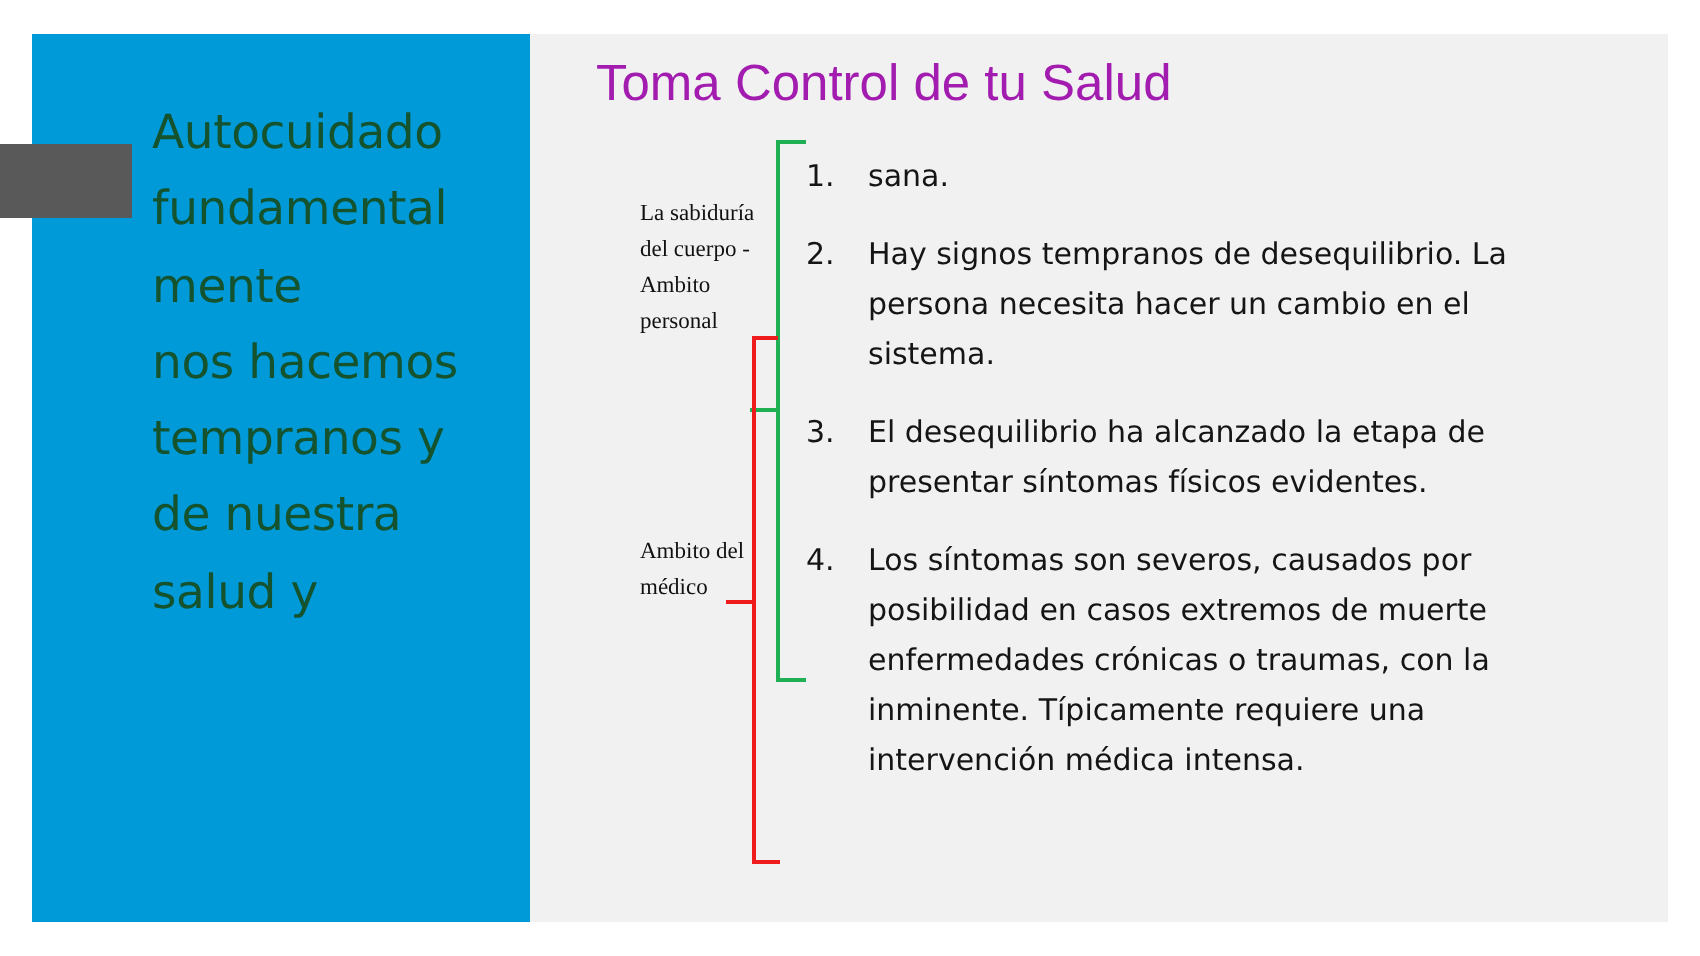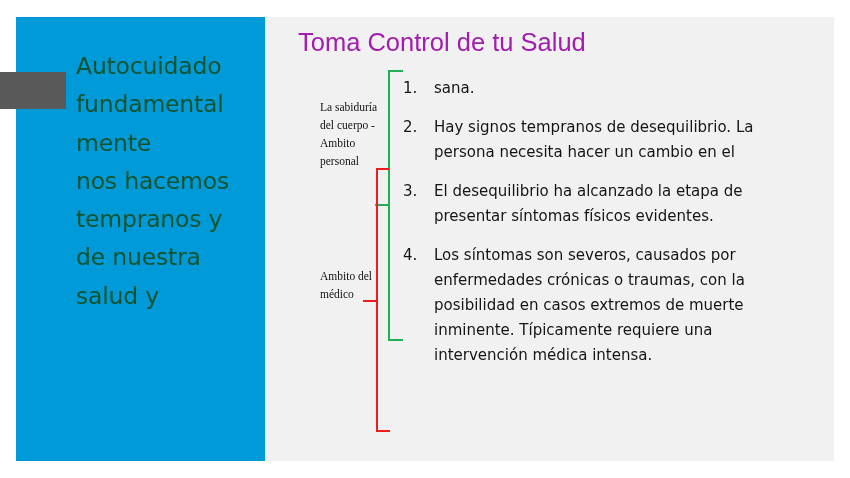--- a/index.html
+++ b/index.html
@@ -87,27 +87,28 @@
 
 <div class="list">
   <div class="item">
     <span class="num">1.</span>
     <span class="line">sana.</span>
   </div>
   <div class="item">
     <span class="num">2.</span>
     <span class="line">Hay signos tempranos de desequilibrio. La</span>
     <span class="line">persona necesita hacer un cambio en el</span>
+    <span class="line">sistema.</span>
   </div>
   <div class="item">
     <span class="num">3.</span>
     <span class="line">El desequilibrio ha alcanzado la etapa de</span>
     <span class="line">presentar síntomas físicos evidentes.</span>
   </div>
   <div class="item">
     <span class="num">4.</span>
     <span class="line">Los síntomas son severos, causados por</span>
+    <span class="line">posibilidad en casos extremos de muerte</span>
     <span class="line">enfermedades crónicas o traumas, con la</span>
-    <span class="line">posibilidad en casos extremos de muerte</span>
     <span class="line">inminente. Típicamente requiere una</span>
     <span class="line">intervención médica intensa.</span>
   </div>
 </div>
 
 </body></html>

